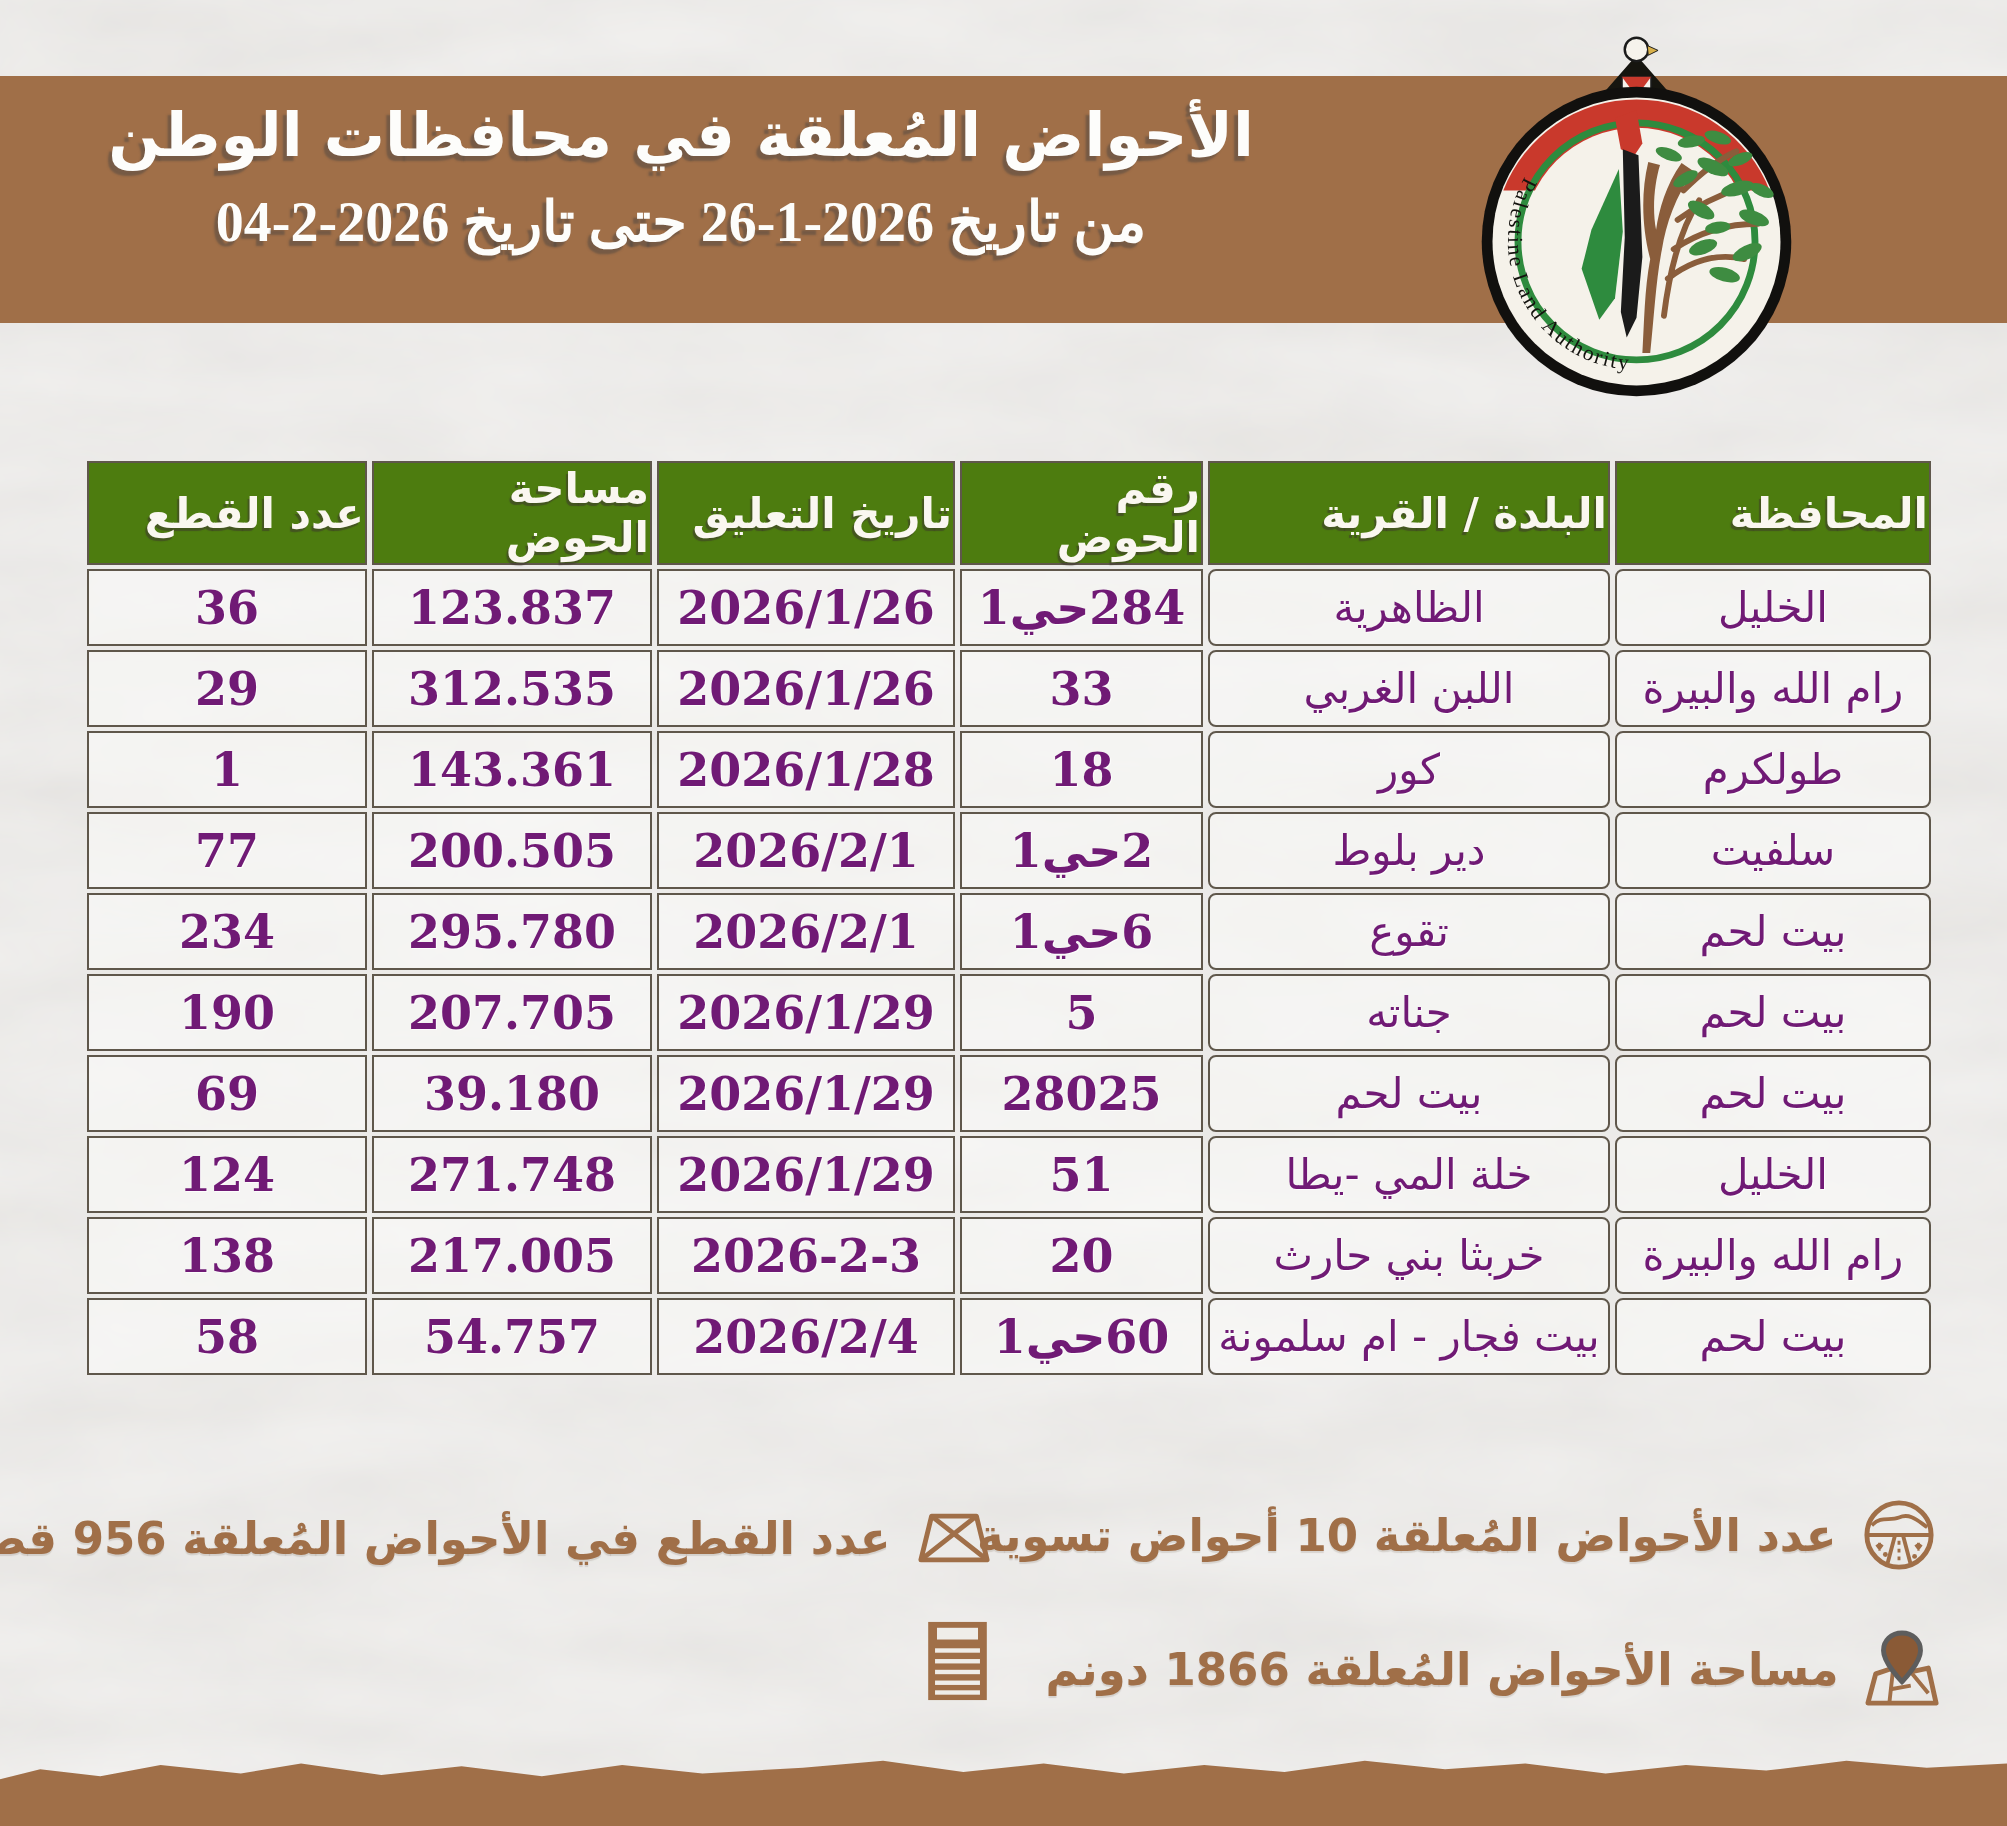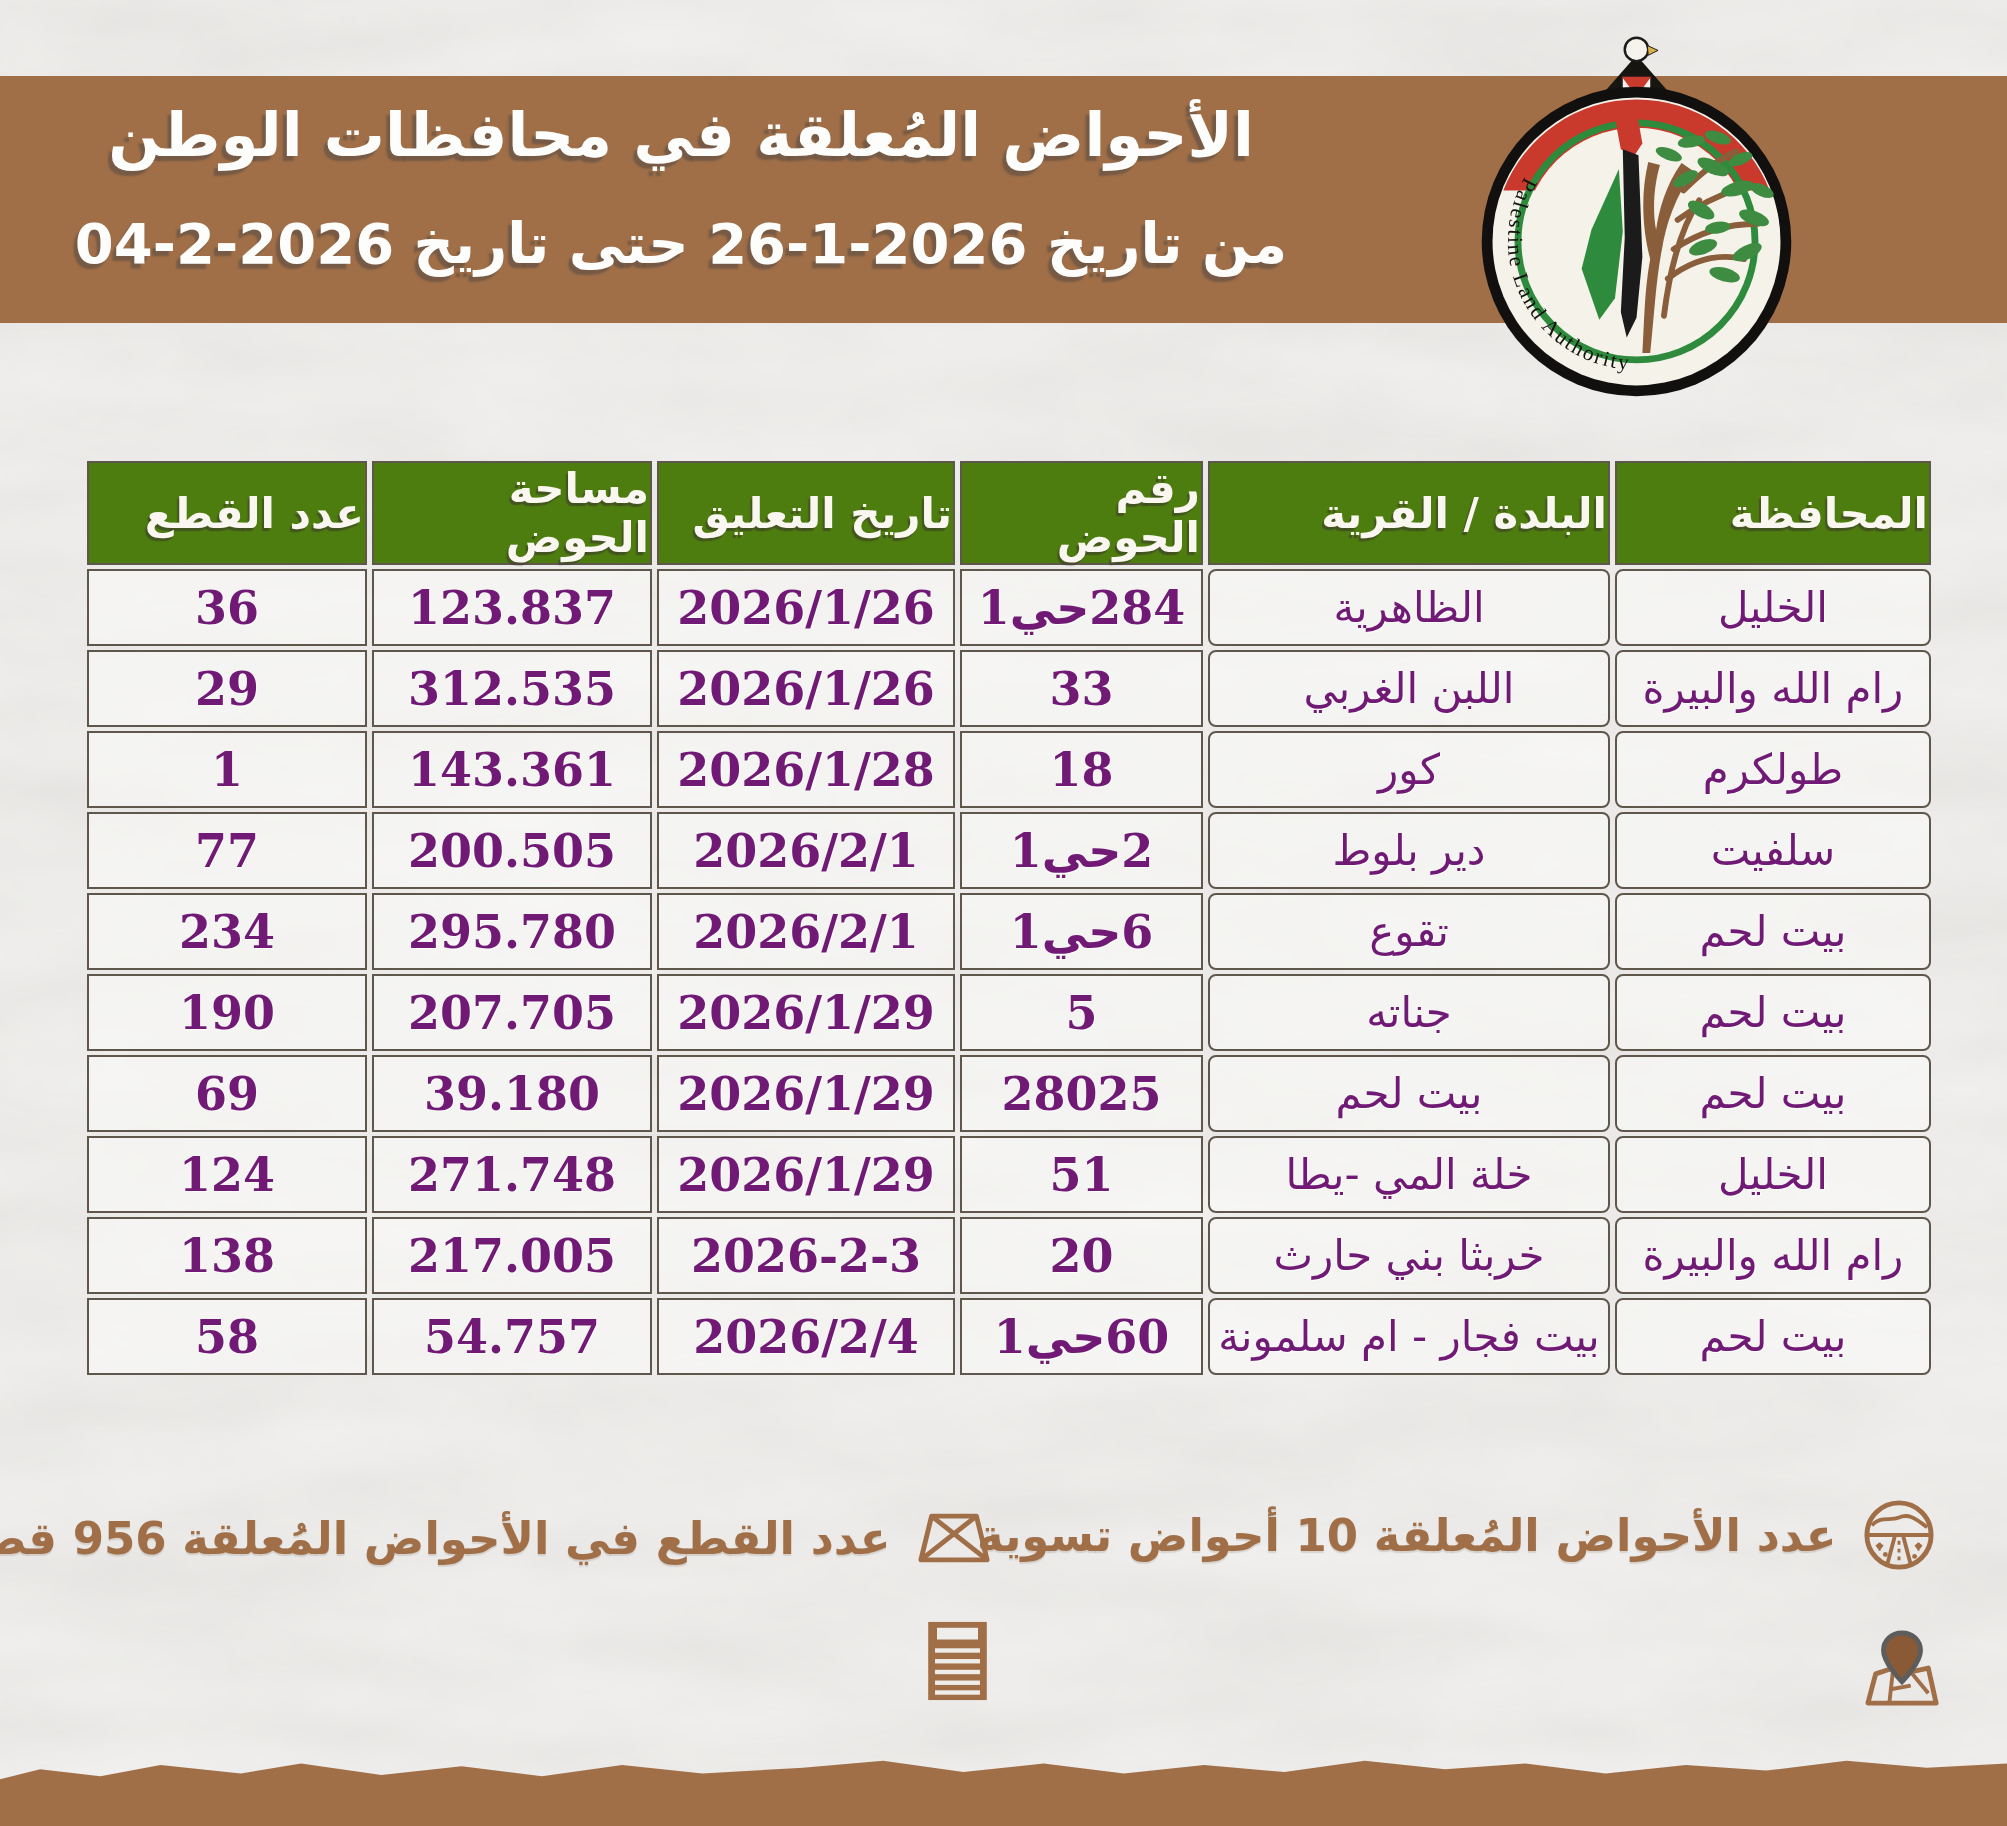--- a/index.html
+++ b/index.html
@@ -5,22 +5,22 @@
   html,body{margin:0;padding:0;}
   body{width:2007px;height:1826px;font-family:"DejaVu Sans",sans-serif;}
   .page{position:relative;width:2007px;height:1826px;background:#eae8e5;overflow:hidden;}
   .texture{position:absolute;left:0;top:0;z-index:0;pointer-events:none;}
 
   
   .banner{position:absolute;left:0;top:76px;width:2007px;height:247px;background:#a06f48;z-index:1;}
   .titles{position:absolute;left:29px;top:90px;width:1304px;z-index:3;direction:rtl;text-align:center;color:#fdfdfb;}
   .title-l1{font-size:61px;font-weight:bold;line-height:1.0;margin-top:13.7px;
             text-shadow:-3.9px 4.9px 2px rgba(75,70,66,.5);}
-  .title-l2{font-size:56px;font-weight:bold;line-height:1.0;margin-top:51px;
-            text-shadow:-3.9px 4.9px 2px rgba(75,70,66,.5);}
+  .title-l2{font-size:56px;font-weight:bold;line-height:1.0;margin-top:29px;
+            text-shadow:-3.9px 4.9px 2px rgba(75,70,66,.5);font-family:Liberation Serif, serif;}
   .logo{position:absolute;left:1468px;top:21.6px;width:337px;height:382px;z-index:4;}
 
   
   table.data-table{position:absolute;left:82px;top:457px;width:1841px;z-index:2;
     direction:rtl;border-collapse:separate;border-spacing:5.9px 4.9px;table-layout:fixed;}
   .data-table th{background:#4d7c0f;color:#faf7f0;border:2px solid #5f574b;
     font-size:42px;font-weight:bold;height:76px;text-align:right;vertical-align:middle;
     text-shadow:-2px 2.9px 1px rgba(60,52,45,.55);}
   .data-table td{border:2px solid #5f574b;background:rgba(252,251,249,.55);
     height:71px;text-align:center;vertical-align:middle;color:#701a75;
@@ -251,20 +251,21 @@
     </svg>
     <span>عدد القطع في الأحواض المُعلقة 956 قطعة</span>
   </div>
 
   <div class="stat" id="stat-basins-area">
     <svg width="76" height="80" viewBox="0 0 78 82">
       <path d="M12 46 L30 40 L48 44 L66 40 L74 76 L4 76 Z" fill="none" stroke="#a06f48" stroke-width="5" stroke-linejoin="round"></path>
       <path d="M30 40 L26 76 M48 44 L66 66 M26 62 L48 58" stroke="#a06f48" stroke-width="4"></path>
       <path d="M39 4 C28 4 20 12 20 22 C20 35 39 54 39 54 C39 54 58 35 58 22 C58 12 50 4 39 4 Z" fill="#8a5a36" stroke="#5d5d5d" stroke-width="5"></path>
     </svg>
+    <span>مساحة الأحواض المُعلقة 1866 دونم</span>
   </div>
 
   <div class="stat" id="stat-period">
     <svg width="65" height="84" viewBox="0 0 66 86">
       <rect x="3" y="3" width="60" height="80" fill="#a06f48"></rect>
       <rect x="12" y="9" width="42" height="12" fill="#efede9"></rect>
       <rect x="10" y="30" width="46" height="4.5" fill="#efede9"></rect>
       <rect x="10" y="41" width="46" height="4.5" fill="#efede9"></rect>
       <rect x="10" y="52" width="46" height="4.5" fill="#efede9"></rect>
       <rect x="10" y="63" width="46" height="4.5" fill="#efede9"></rect>

